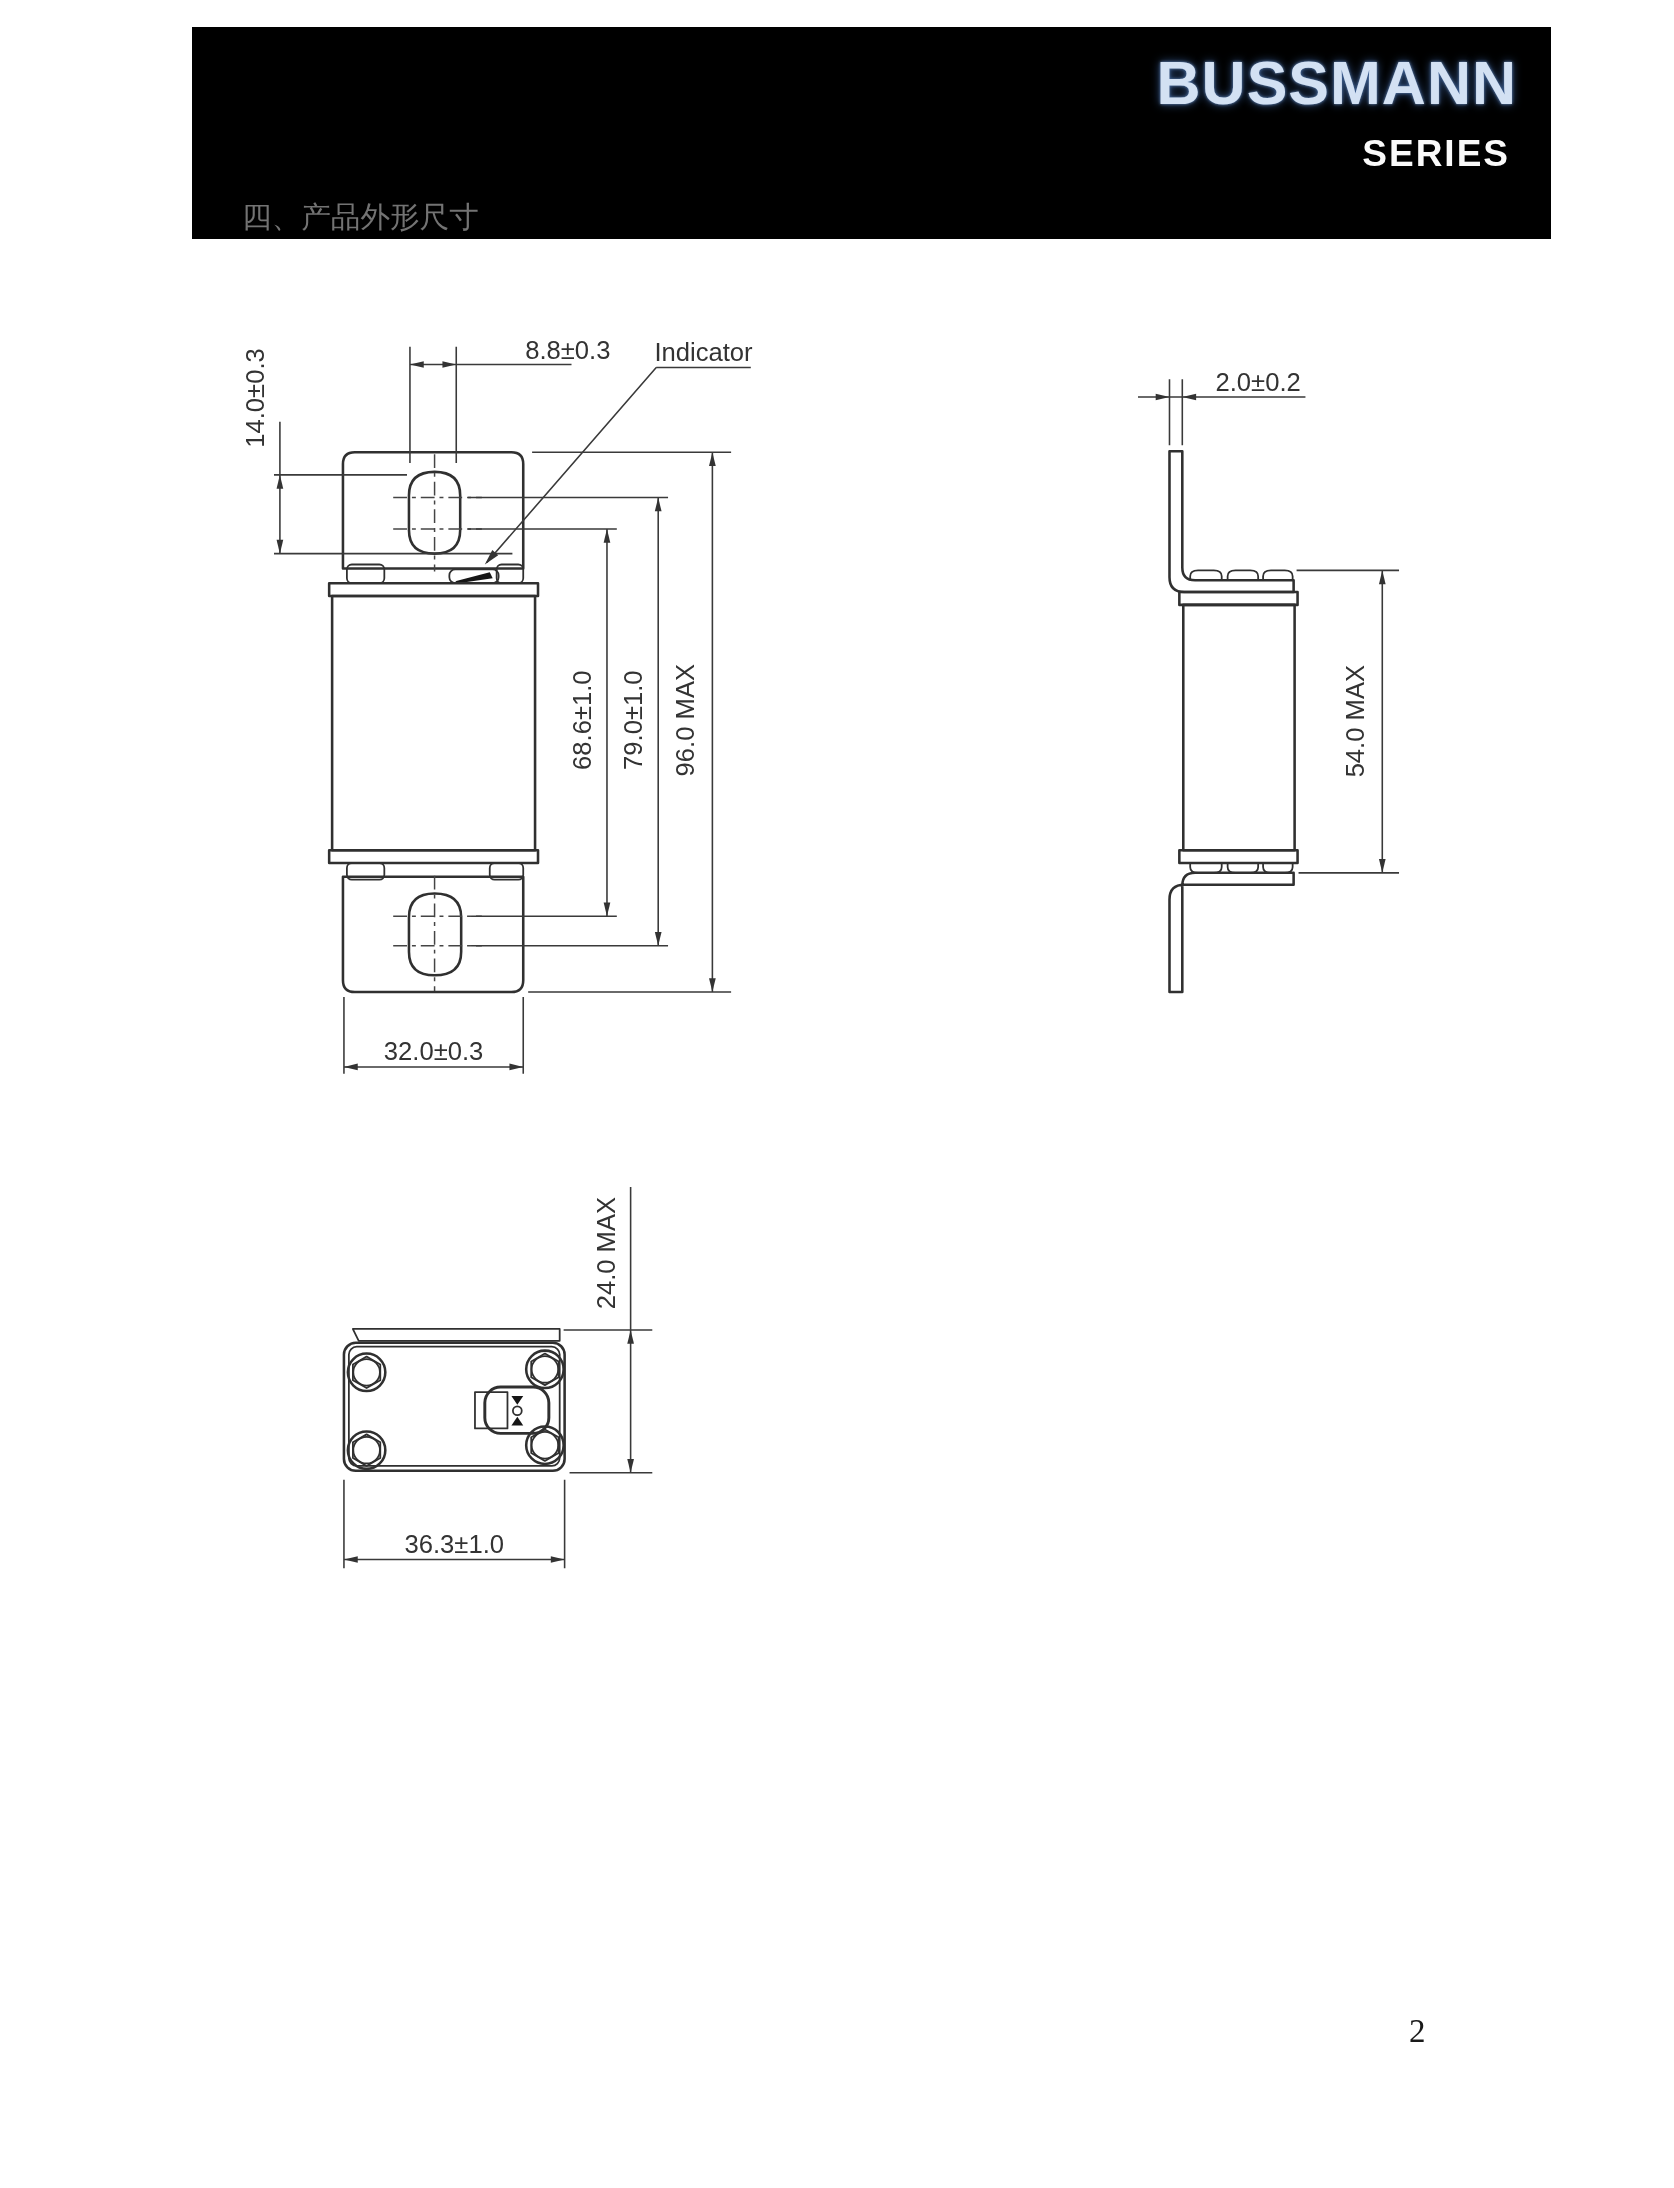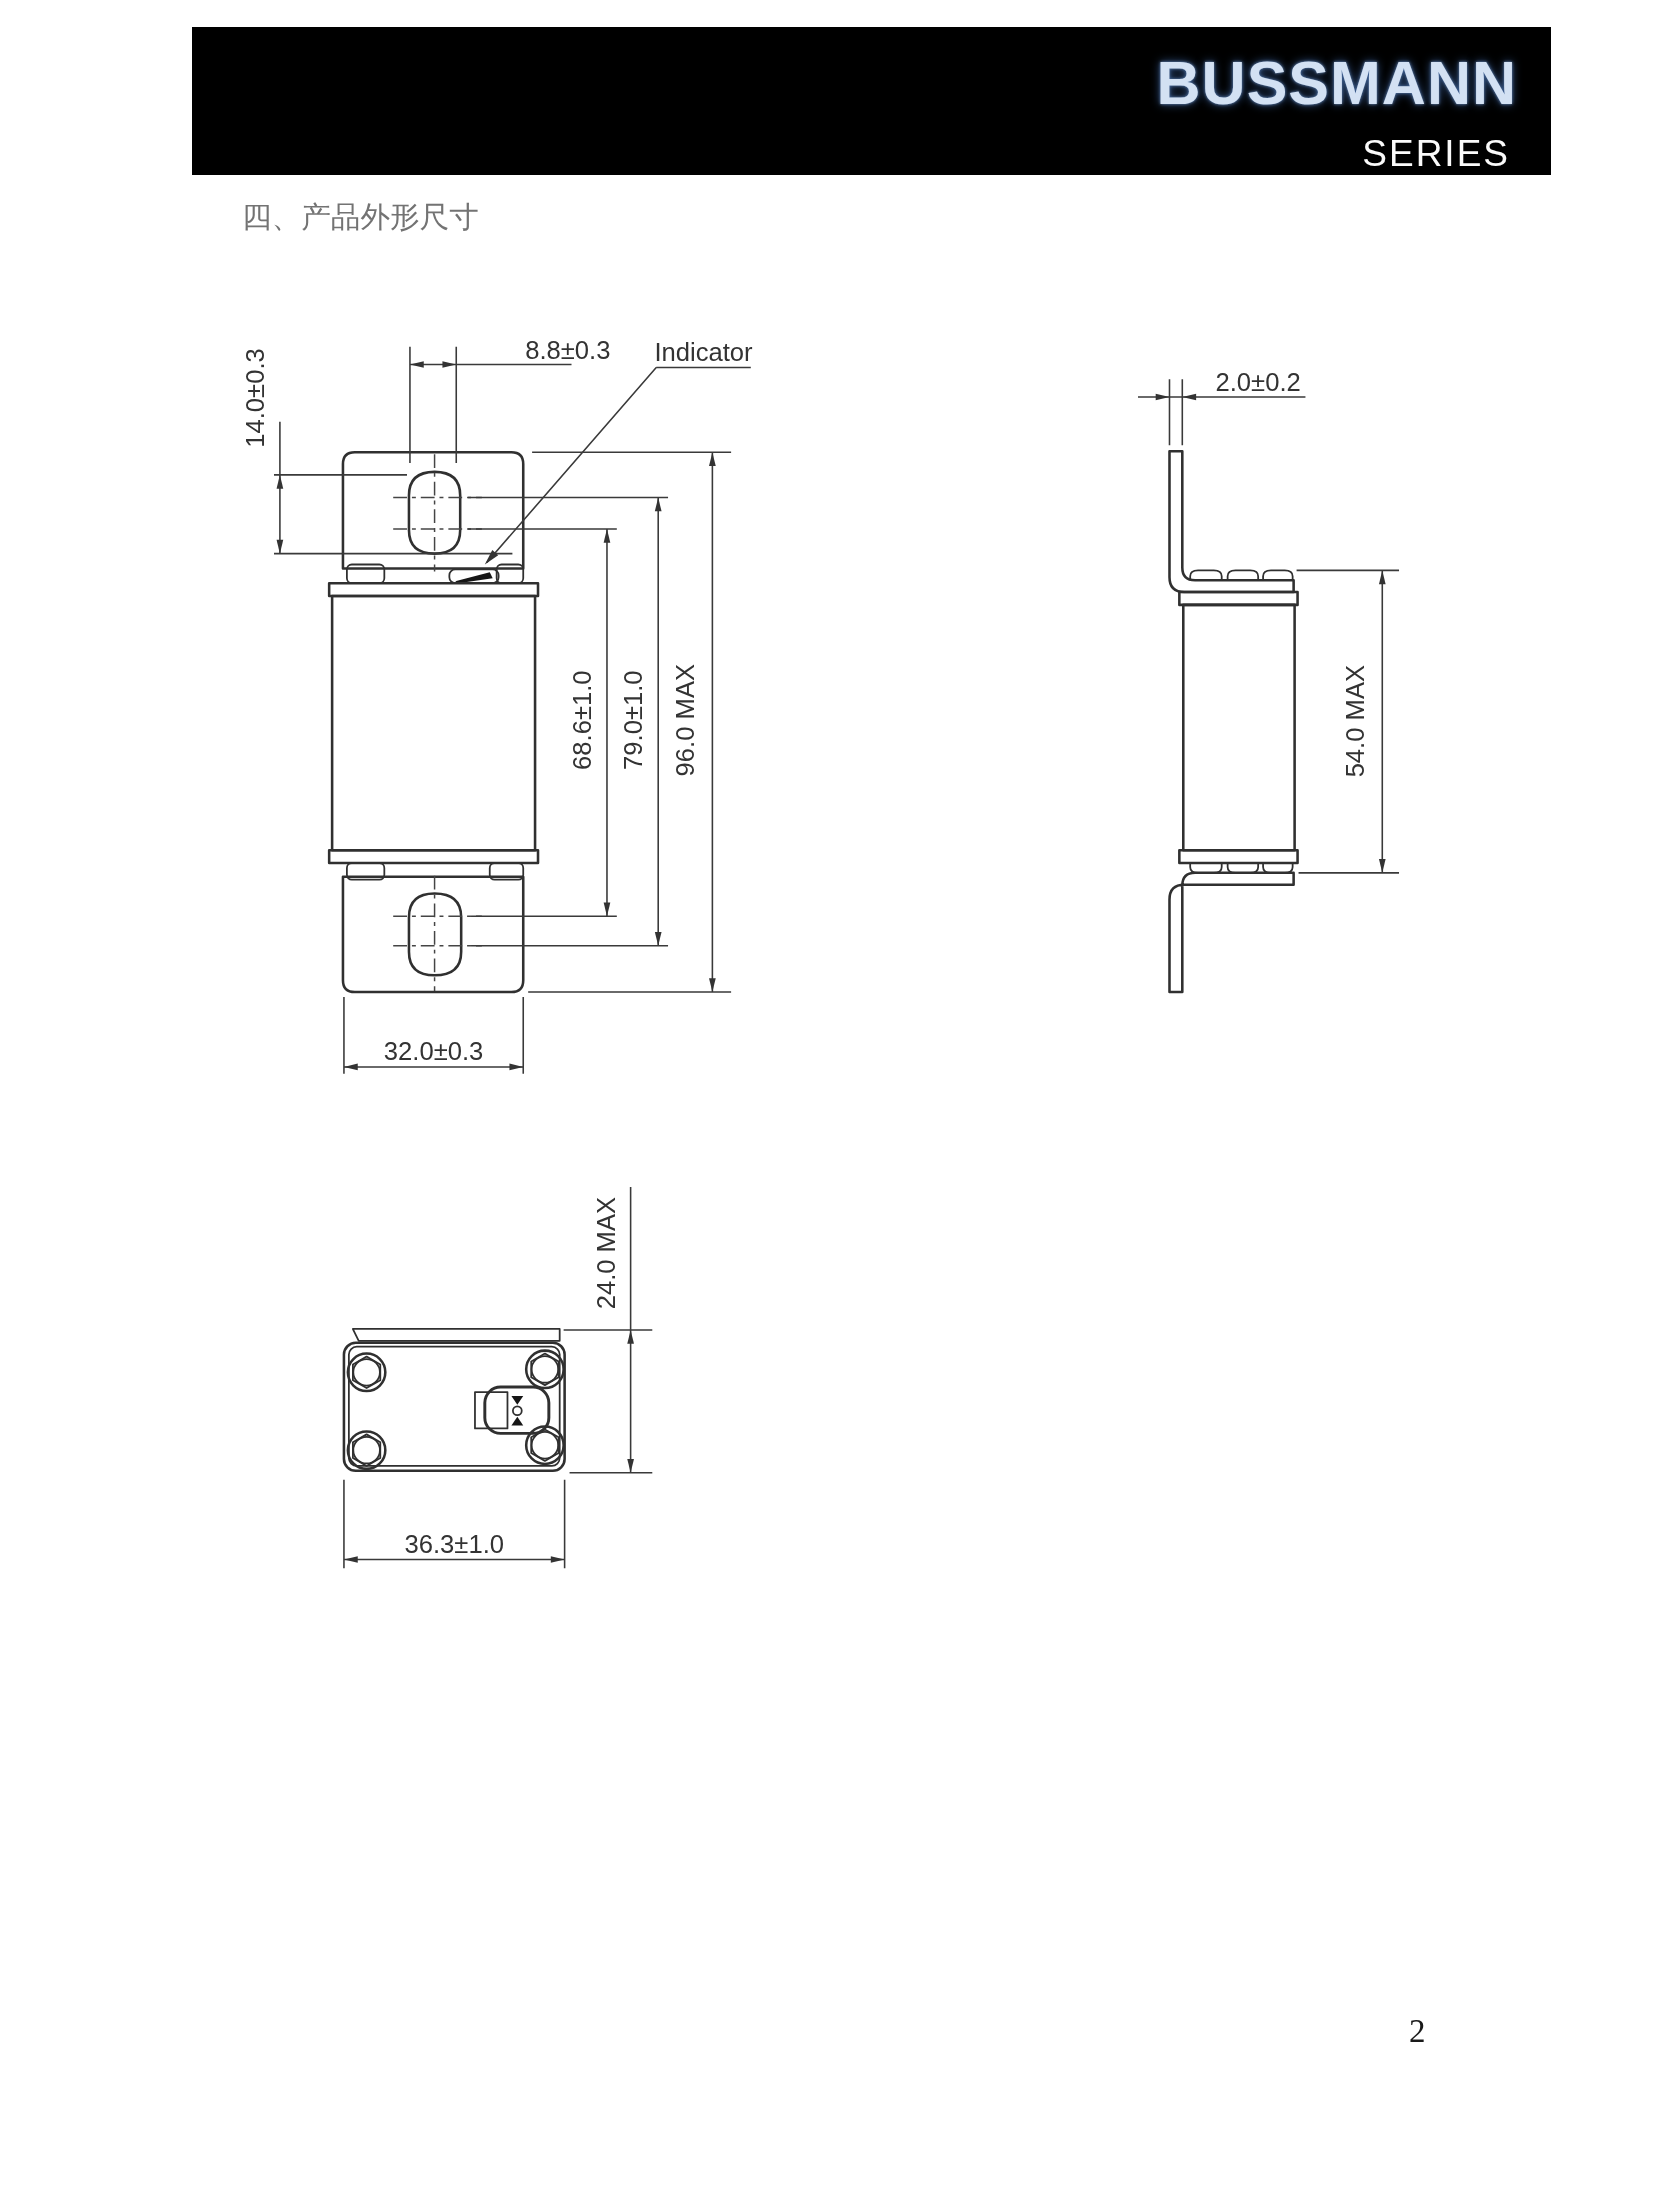--- a/index.html
+++ b/index.html
@@ -4,34 +4,34 @@
 <style>
   html,body{margin:0;padding:0;background:#888;}
   .page{
     position:relative;
     width:1675px;height:2189px;
     background:#ffffff;
     font-family:"Liberation Sans",sans-serif;
     overflow:hidden;
   }
   .topbar{
-    position:absolute;left:192px;top:26.6px;width:1359px;height:148px;
+    position:absolute;left:192px;top:26.6px;width:1359px;height:212px;
     background:#000000;
   }
   .brand{
     position:absolute;right:34px;top:21.7px;
     font-family:"Liberation Sans",sans-serif;
     font-weight:bold;font-size:61px;letter-spacing:1px;
     color:#d3e1f3;
     text-shadow:0 0 9.9px #33568c,0 0 3px #8fb0da;
   }
   .series{
     position:absolute;right:41px;top:106px;
     font-family:"Liberation Sans",sans-serif;
-    font-weight:normal;font-size:37px;letter-spacing:2px;
+    font-weight:bold;font-size:37px;letter-spacing:2px;
     color:#fafafa;
   }
   .section-title{
     position:absolute;left:242px;top:197px;margin:0;
     font-family:"Liberation Serif","DejaVu Serif",serif;
     font-weight:normal;font-size:29.6px;color:#737373;
     white-space:nowrap;
   }
   .page-num{
     position:absolute;left:1409px;top:2013px;

